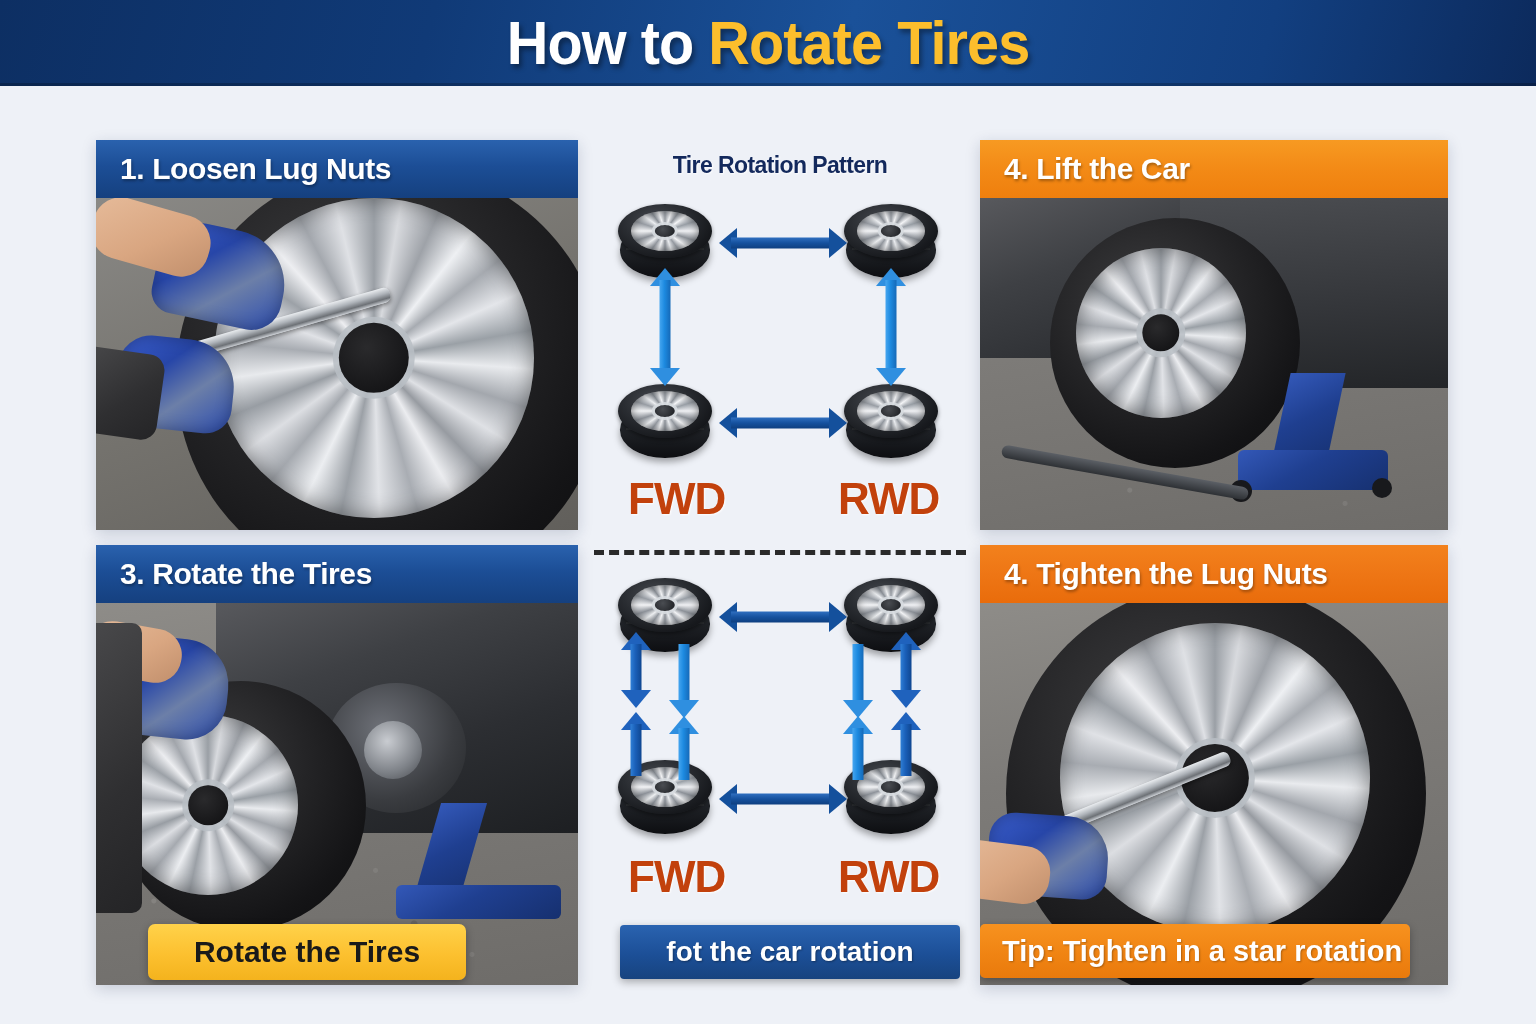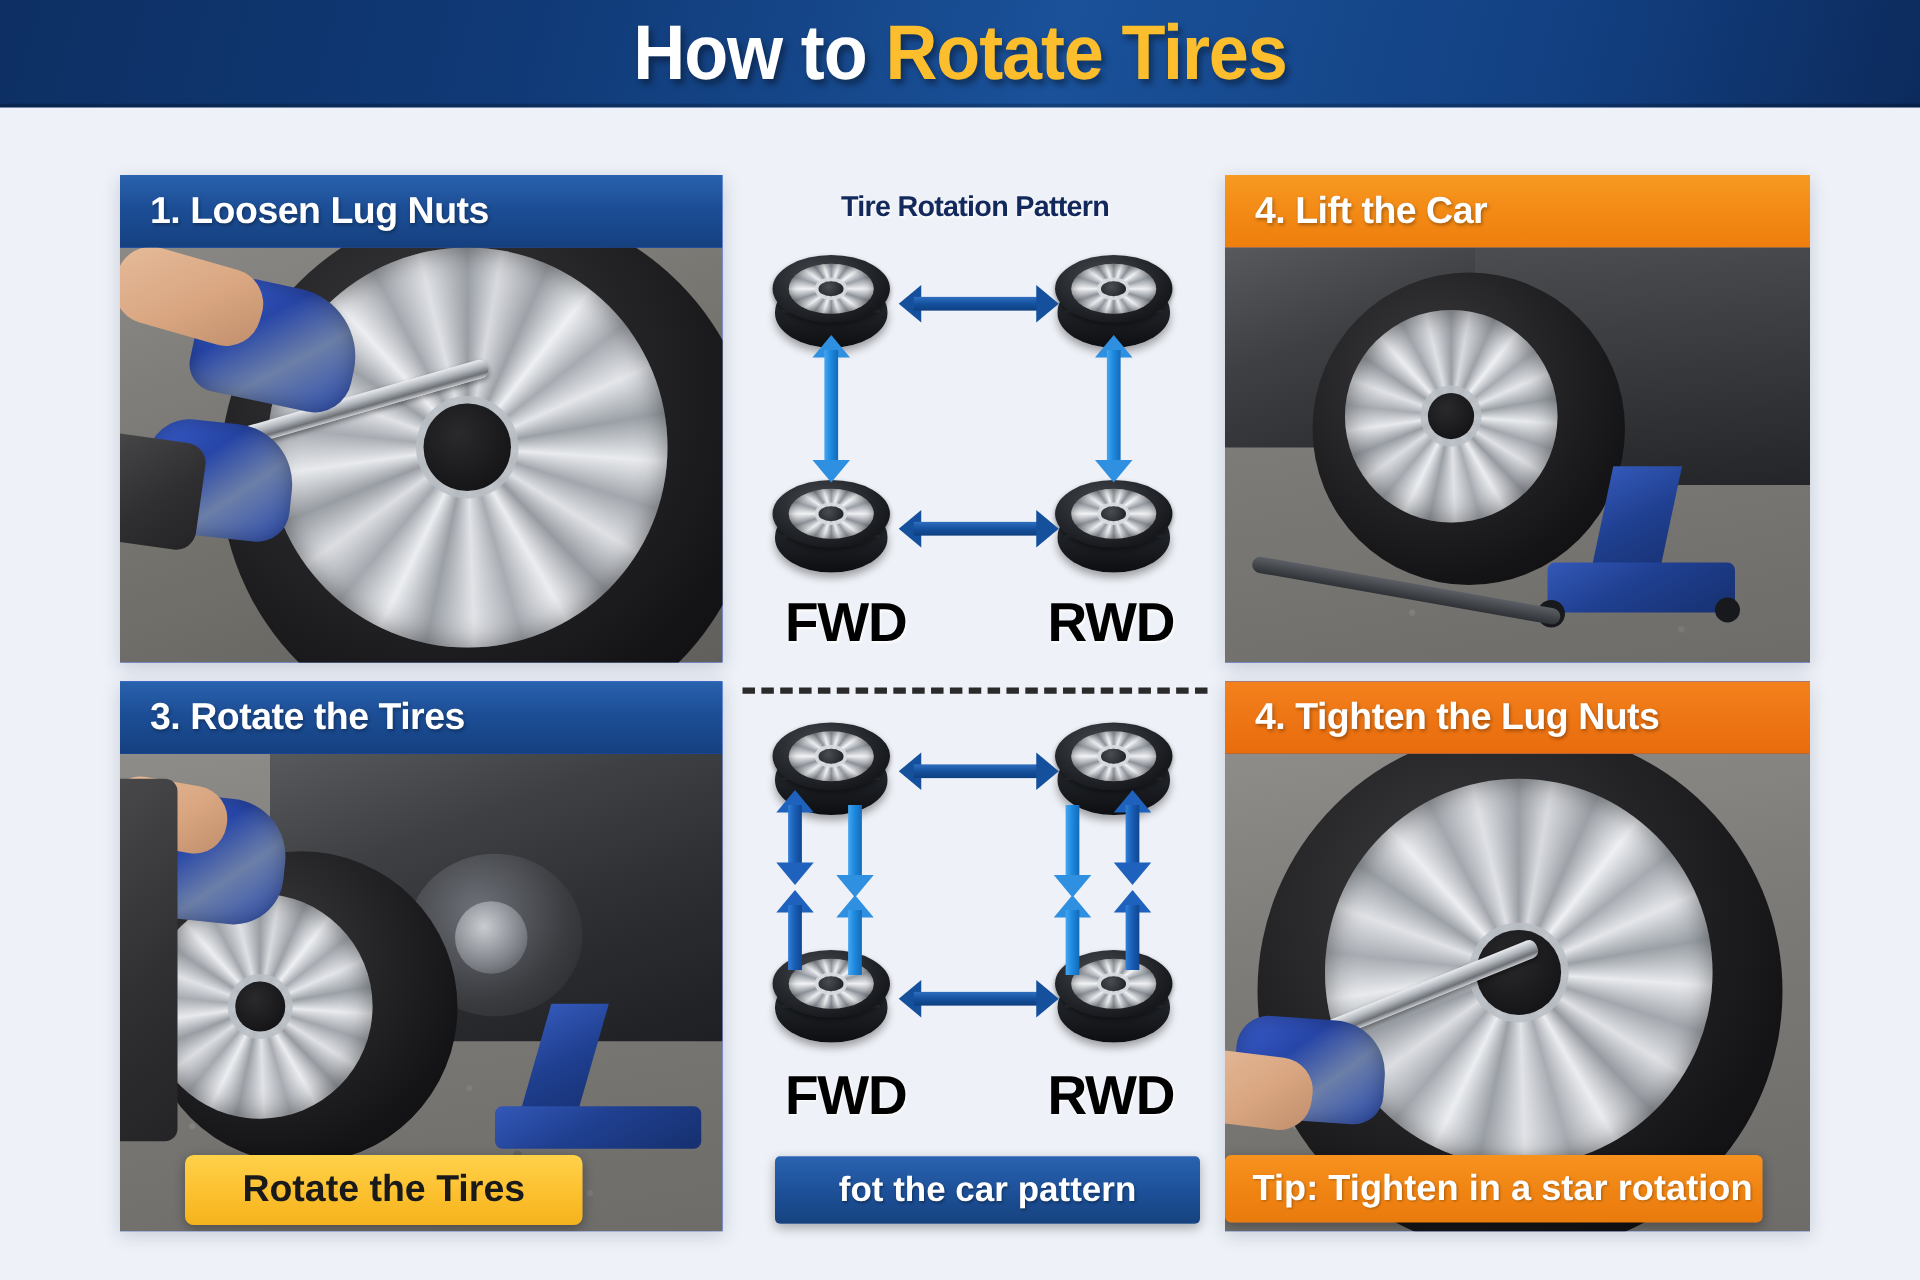--- a/index.html
+++ b/index.html
@@ -26,21 +26,21 @@
     white-space:nowrap; line-height:1;
     text-shadow:3px 4px 5px rgba(0,0,0,.38);
     transform:scaleX(.93);
   }
   .t-white { color:#ffffff; }
   .t-gold  { color:#fcbe2c; }
 
   
   .panel {
     position:absolute;
-    background:#1d4ed8;
+    background:#84cc16;
     box-shadow:0 4px 14px rgba(20,40,80,.18);
     overflow:hidden;
   }
   .p1 { left:96px;  top:140px; width:482px; height:390px; }
   .p2 { left:980px; top:140px; width:468px; height:390px; }
   .p3 { left:96px;  top:545px; width:482px; height:440px; }
   .p4 { left:980px; top:545px; width:468px; height:440px; }
 
   .panel-head {
     position:relative; height:58px; width:100%;
@@ -231,21 +231,21 @@
     width:0; height:0; border-left:15px solid transparent; border-right:15px solid transparent;
   }
   .arrow-v .ht { top:0;    border-bottom:18px solid #1f62bd; }
   .arrow-v .hb { bottom:0; border-top:18px solid #1f62bd; }
   .arrow-v.light .shaftv { background:linear-gradient(90deg,#46a6f0 0%,#1d8ae0 45%,#1569b8 100%); }
   .arrow-v.light .ht { border-bottom-color:#2f8fe0; }
   .arrow-v.light .hb { border-top-color:#2f8fe0; }
 
   .drive-label {
     position:absolute; font-size:44px; font-weight:bold;
-    color:#000000; letter-spacing:-1px; white-space:nowrap;
+    color:#c2410c; letter-spacing:-1px; white-space:nowrap;
     text-shadow:1px 1px 2px rgba(255,255,255,.9);
   }
 </style>
 </head>
 <body>
 
 <div id="stage">
 
   <div class="header">
     <div class="header-title">
@@ -461,16 +461,16 @@
         <div class="ht"></div>
         <div class="shaftv"></div>
       </div>
 
       <div class="drive-label" style="left:42px; top:282px;">FWD</div>
       <div class="drive-label" style="left:252px; top:282px;">RWD</div>
     </div>
   </div>
 
   <div class="caption cap-blue capc">
-    <span>fot the car pattern</span>
+    <span>fot the car rotation</span>
   </div>
 
 </div>
 
 </body></html>

